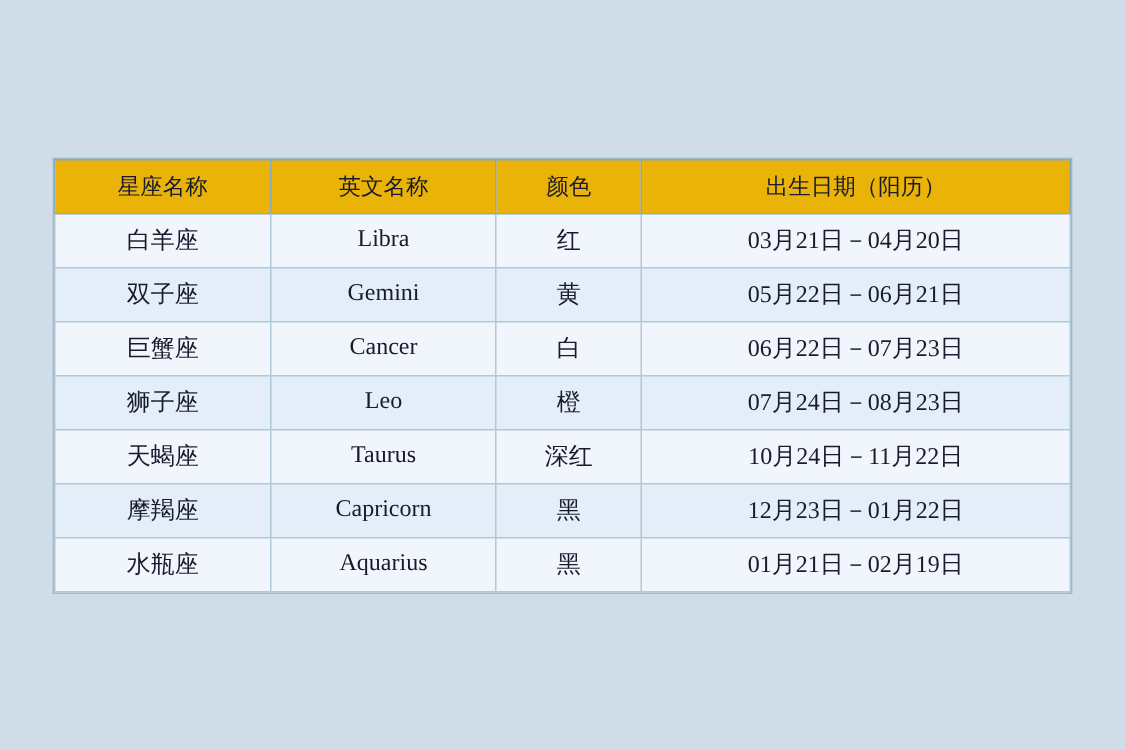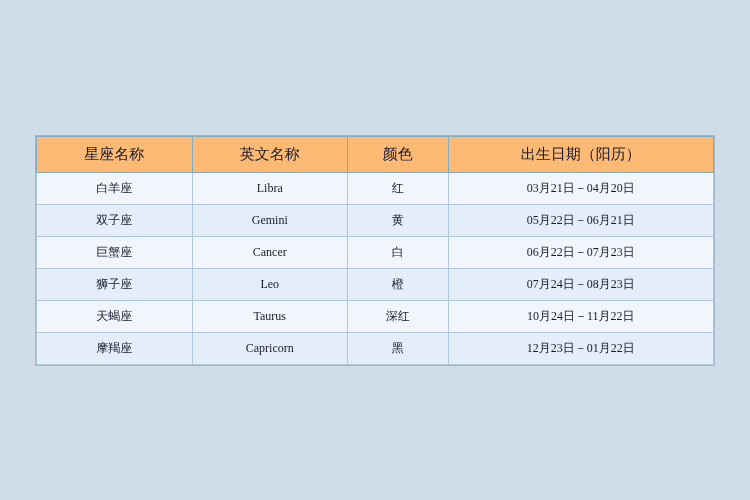--- a/index.html
+++ b/index.html
@@ -23,38 +23,38 @@
       border: 1px solid #a0b8cc;
       width: 680px;
     }
 
     table {
       width: 100%;
       border-collapse: collapse;
     }
 
     thead tr {
-      background-color: #fdba74;
+      background-color: #eab308;
       padding-left: 44px;
     }
 
     th {
       border: 1px solid #88aac0;
       padding: 8px 12px;
       text-align: center;
       font-size: 15px;
       font-weight: normal;
       color: #1a1a2e;
     }
 
     td {
       border: 1px solid #b0c8d8;
       padding: 7px 12px;
       text-align: center;
-      font-size: 12px;
+      font-size: 16px;
       color: #1a1a2e;
       background-color: #f0f6fc;
     }
 
     tr:nth-child(even) td {
       background-color: #e4eef8;
     }
   </style>
 </head>
 <body>
@@ -99,15 +99,21 @@
           <td>Taurus</td>
           <td>深红</td>
           <td>10月24日－11月22日</td>
         </tr>
         <tr>
           <td>摩羯座</td>
           <td>Capricorn</td>
           <td>黑</td>
           <td>12月23日－01月22日</td>
         </tr>
+        <tr>
+          <td>水瓶座</td>
+          <td>Aquarius</td>
+          <td>黑</td>
+          <td>01月21日－02月19日</td>
+        </tr>
       </tbody>
   </table>
 </div>
 
 </body></html>

